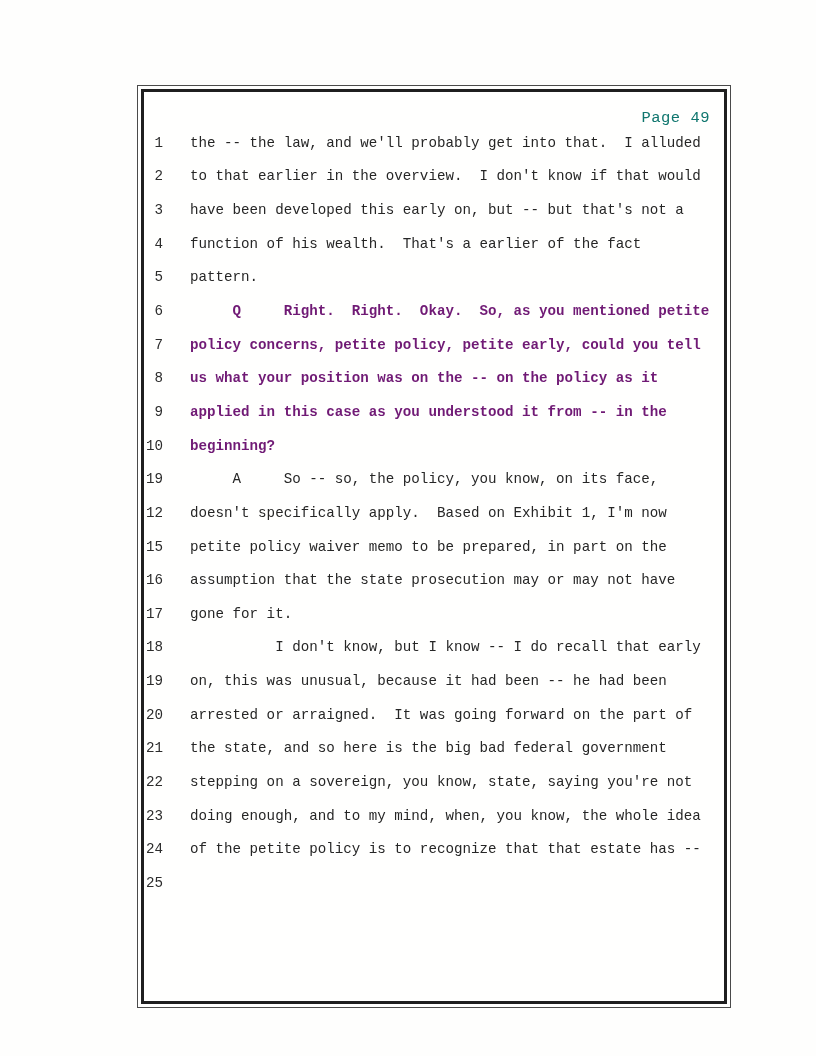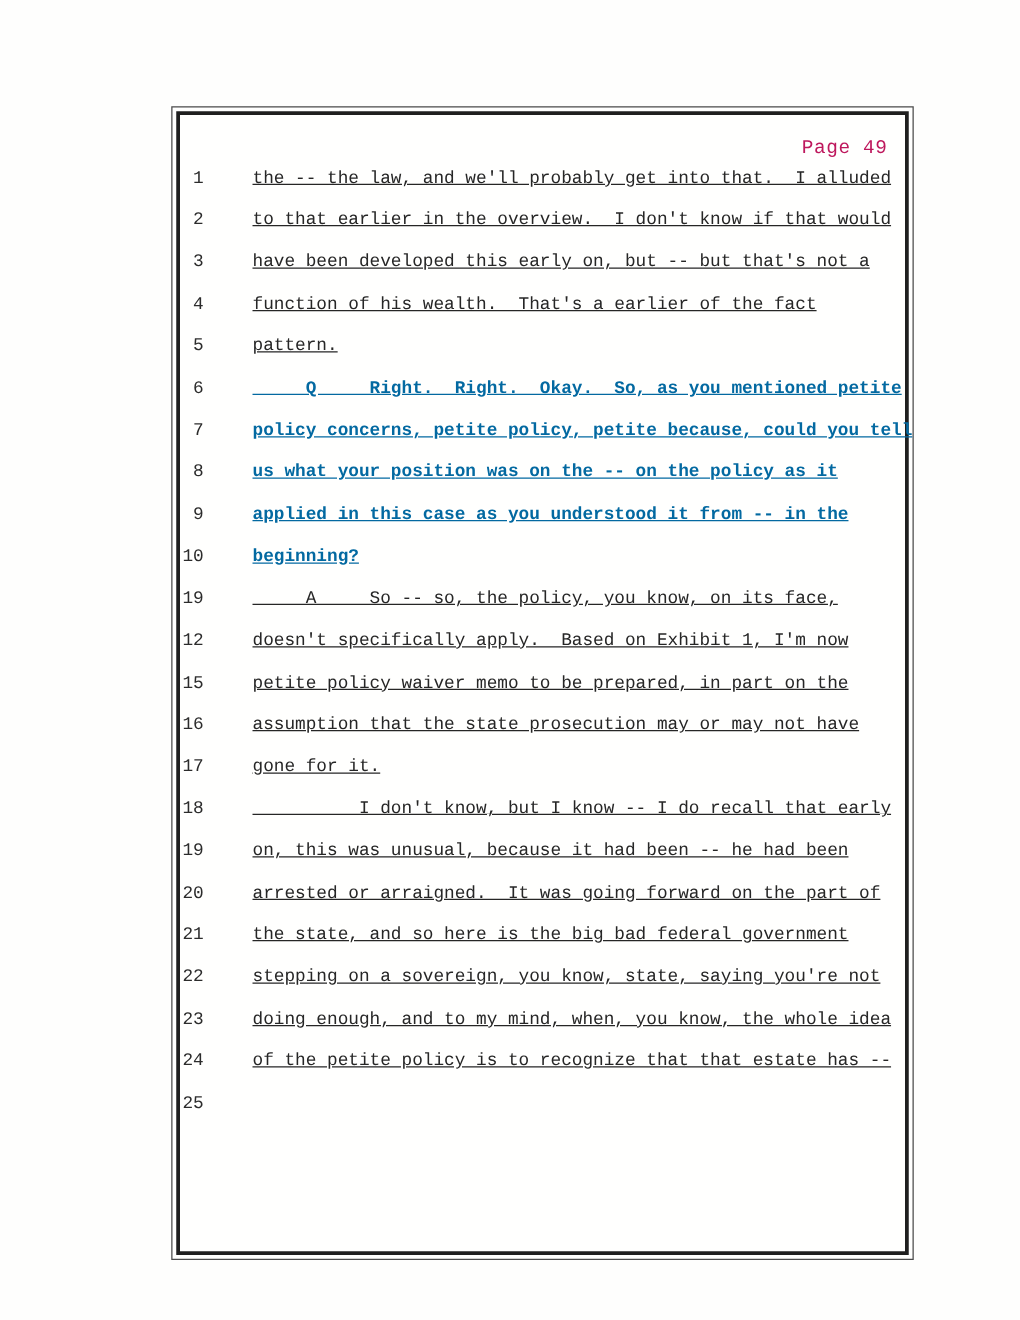--- a/index.html
+++ b/index.html
@@ -40,21 +40,21 @@
   .content {
     position: absolute;
     inset: 0;
   }
   .page-num {
     position: absolute;
     top: 17px;
     right: 14px;
     font-size: 15.5px;
     letter-spacing: 0.5px;
-    color: #be185d;
+    color: #0f766e;
     white-space: pre;
     text-align: center;
   }
   .lines {
     position: absolute;
     top: 34px;
     left: 0;
     right: 0;
   }
   .line {
@@ -64,28 +64,27 @@
     font-size: 14.2px;
     color: #262626;
   }
   .line .num {
     flex: none;
     width: 19px;
     text-align: right;
     color: #2c2c2c;
   }
   .line .text {
-    margin-left: 39px;
+    margin-left: 27px;
     white-space: pre;
     letter-spacing: 0;
-    text-decoration: underline;
   }
   .line.bold .text {
     font-weight: bold;
-    color: #0369a1;
+    color: #701a75;
   }
   .redaction {
     display: inline-block;
     background: #000000;
     height: 21px;
     vertical-align: -5px;
   }
 </style>
 </head>
 <body>
@@ -115,21 +114,21 @@
             <div class="line">
               <span class="num">5</span>
               <span class="text"><span>pattern.</span></span>
             </div>
             <div class="line bold">
               <span class="num">6</span>
               <span class="text"><span>     Q     Right.  Right.  Okay.  So, as you mentioned petite</span></span>
             </div>
             <div class="line bold">
               <span class="num">7</span>
-              <span class="text"><span>policy concerns, petite policy, petite because, could you tell</span></span>
+              <span class="text"><span>policy concerns, petite policy, petite early, could you tell</span></span>
             </div>
             <div class="line bold">
               <span class="num">8</span>
               <span class="text"><span>us what your position was on the -- on the policy as it</span></span>
             </div>
             <div class="line bold">
               <span class="num">9</span>
               <span class="text"><span>applied in this case as you understood it from -- in the</span></span>
             </div>
             <div class="line bold">

